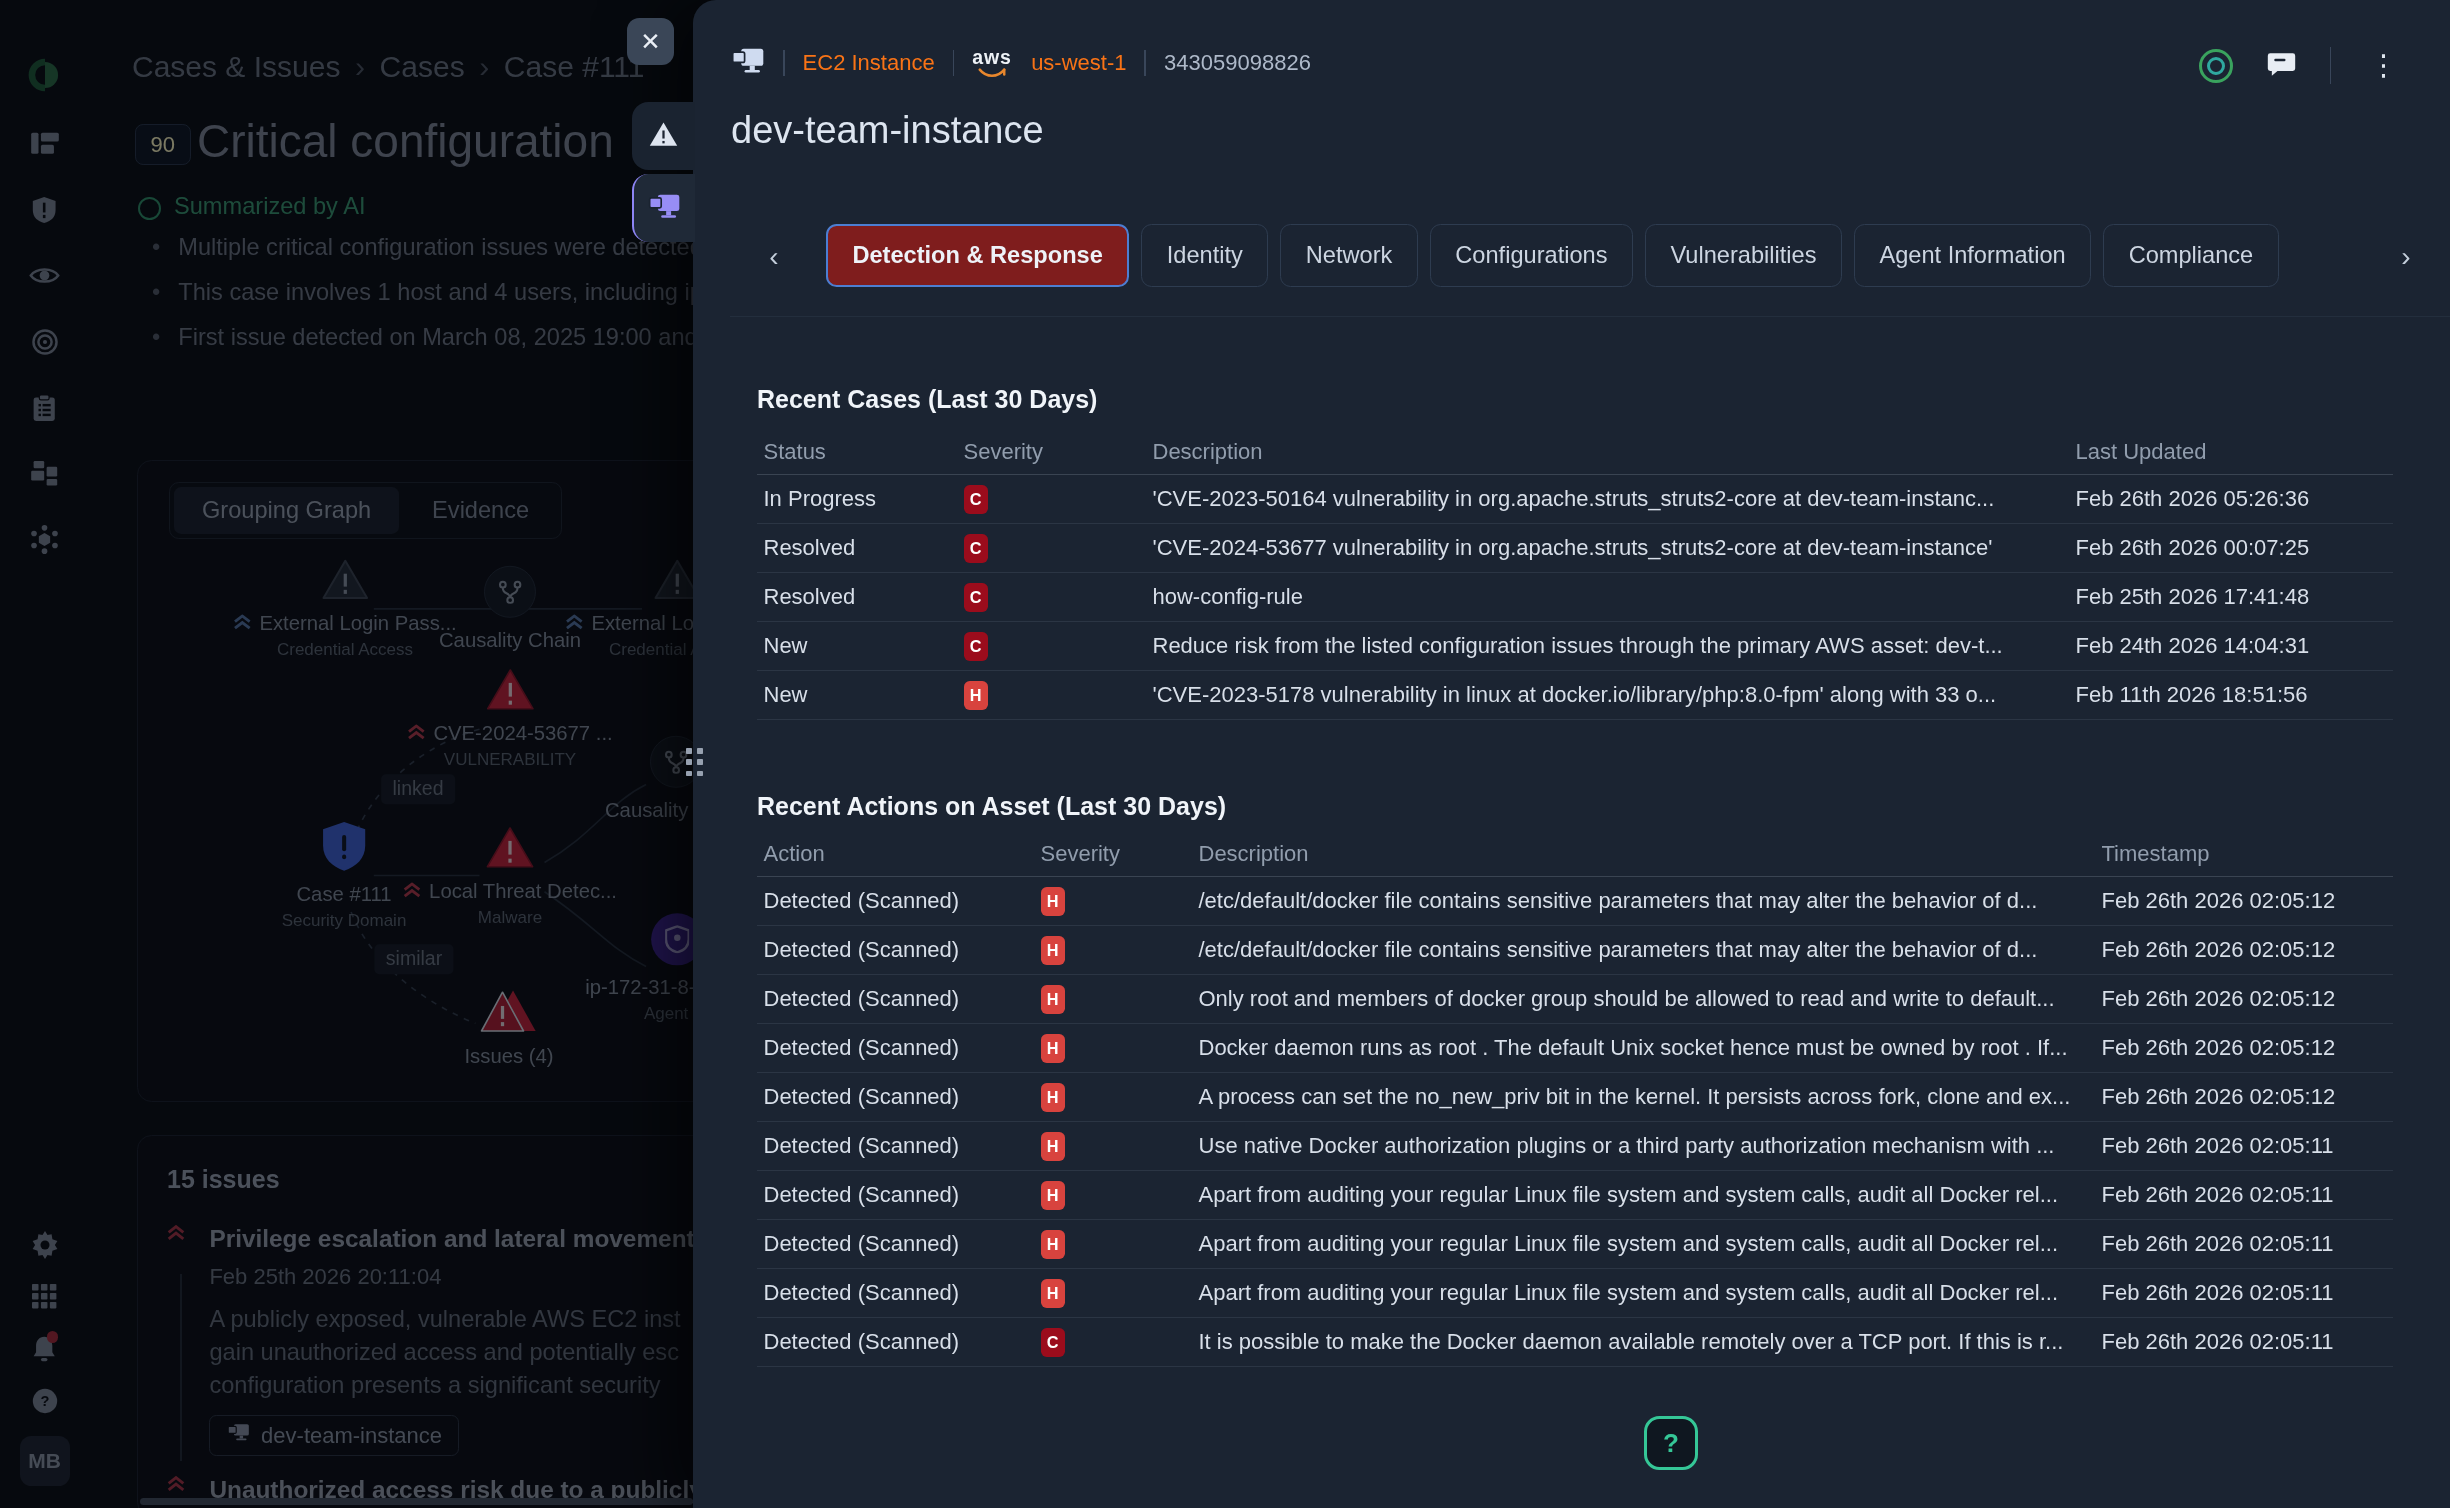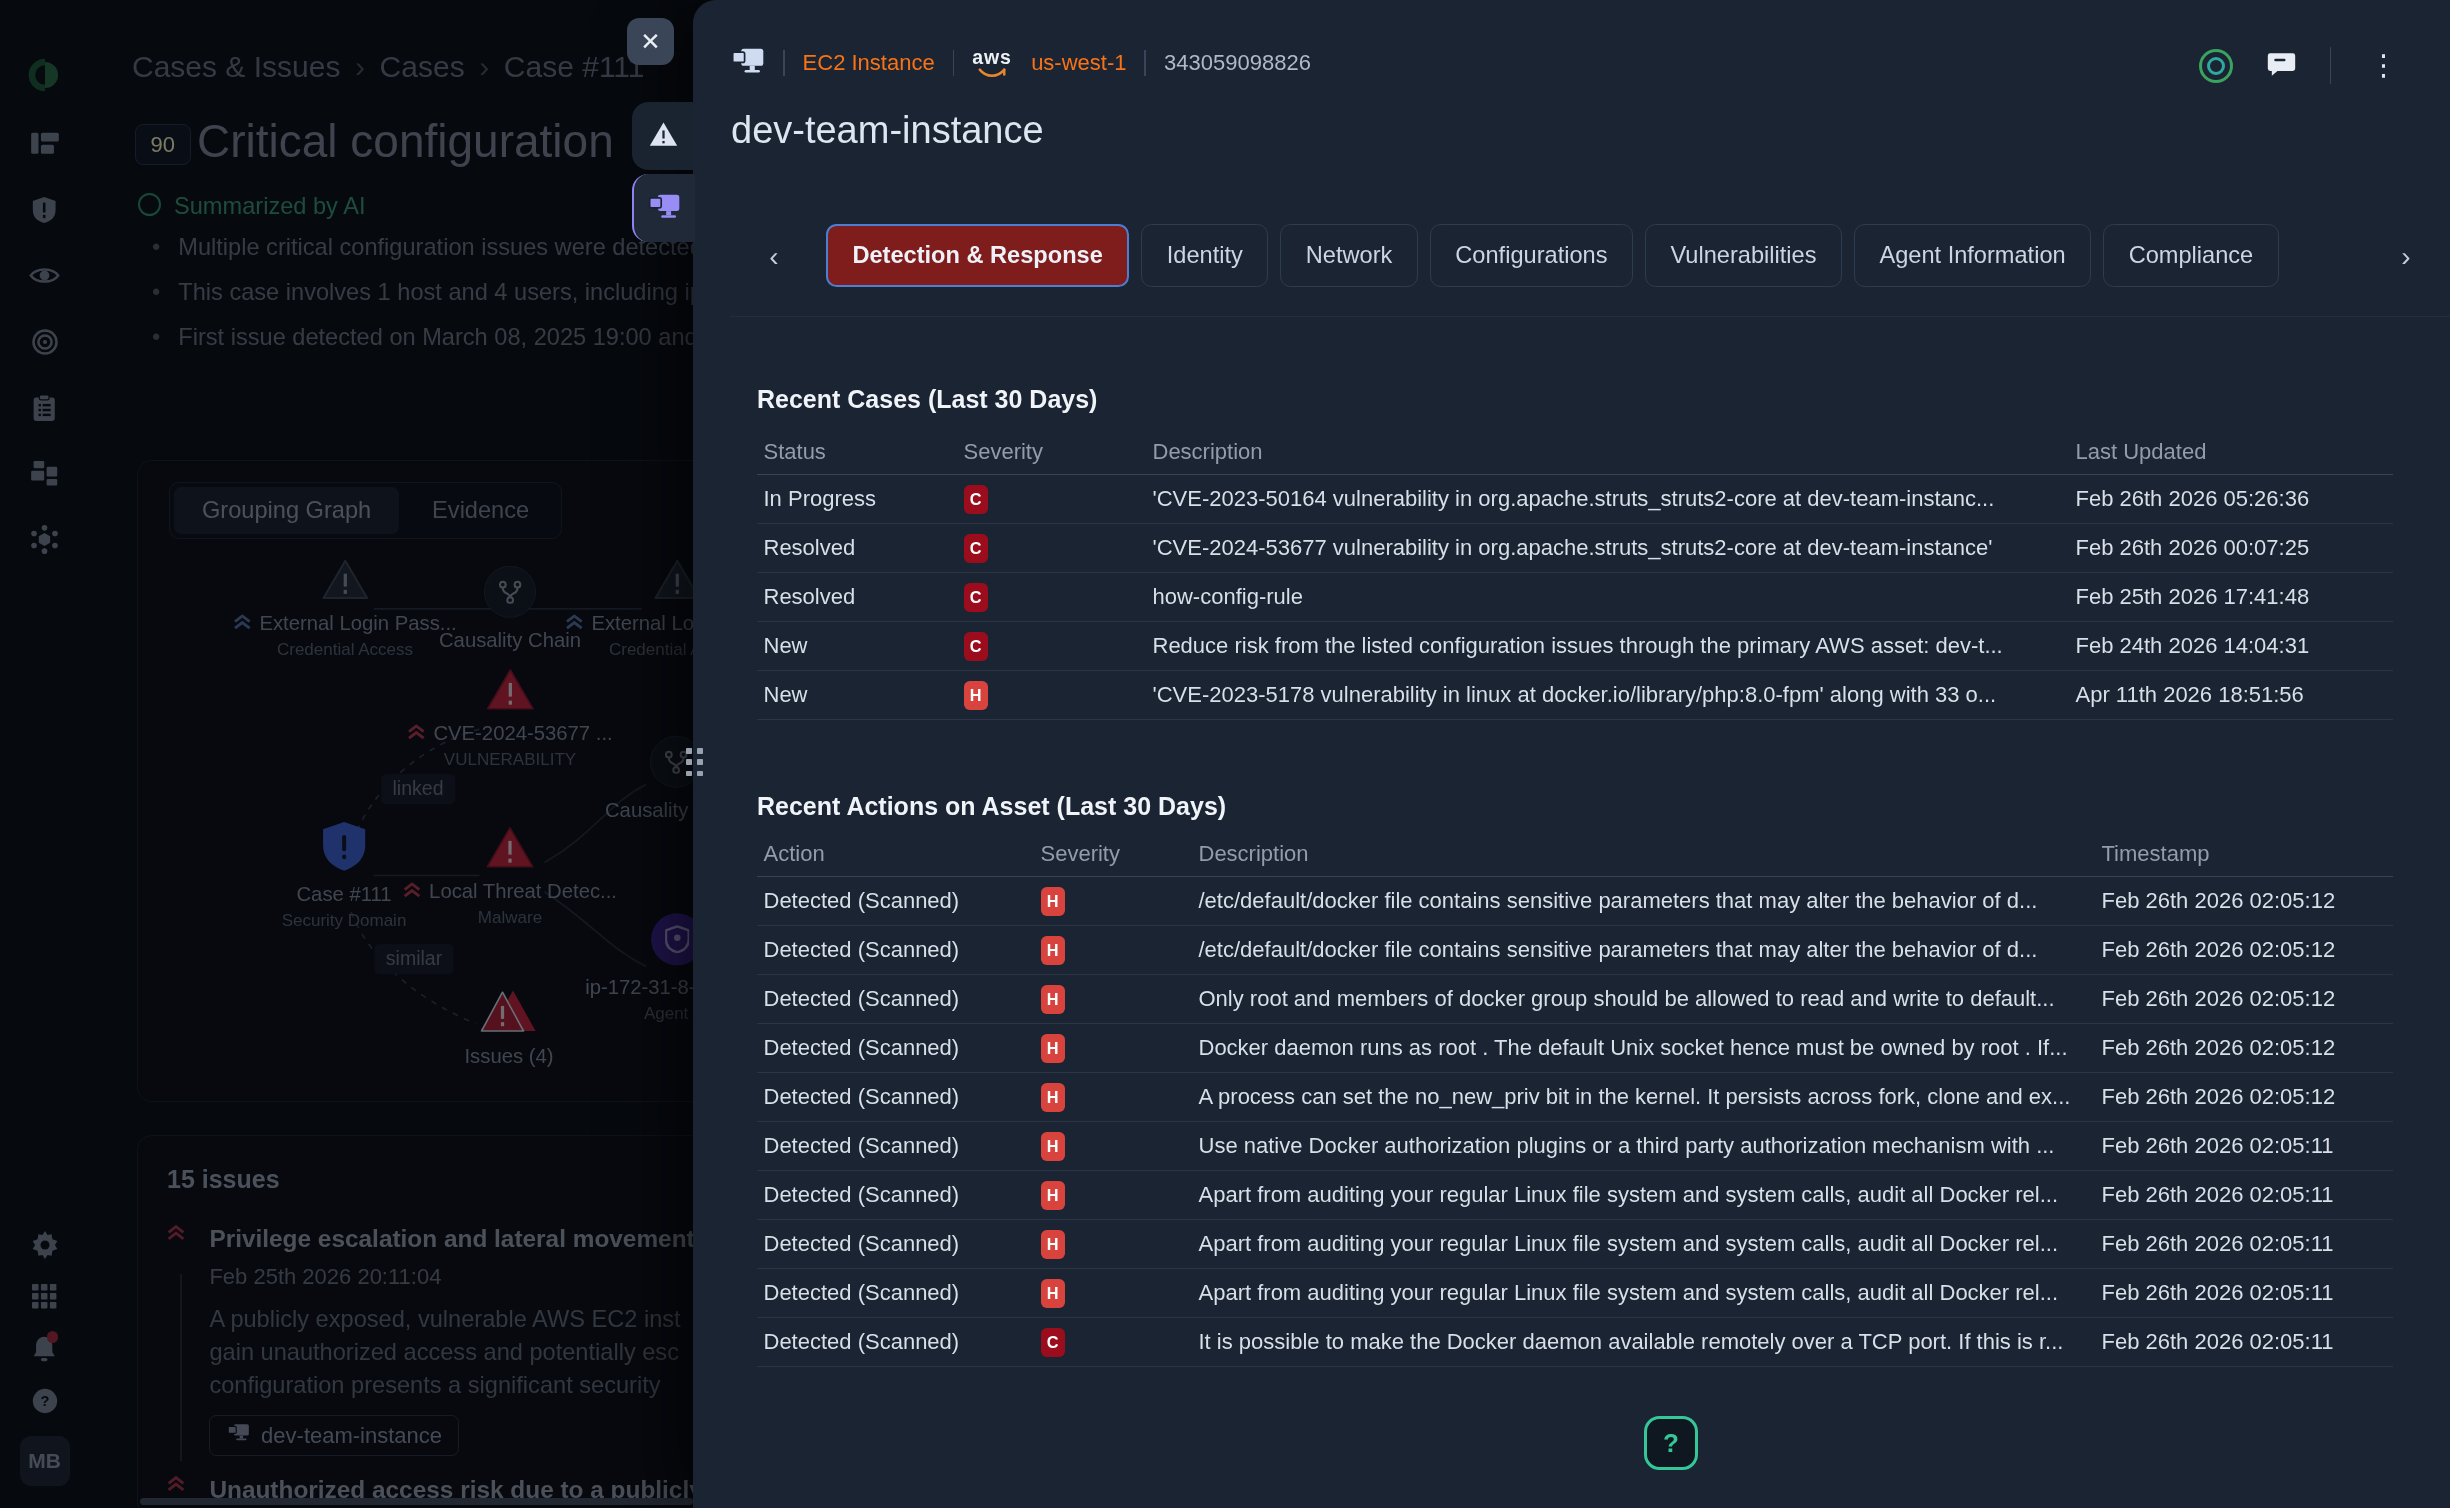--- a/index.html
+++ b/index.html
@@ -21,21 +21,21 @@
             display:flex; align-items:center; justify-content:center; font-size:21px; font-weight:700; }
 
   
   #backdrop { position:absolute; left:89px; top:0; right:0; bottom:0; background:#0a0d12; z-index:10; overflow:hidden; }
   .crumbs { position:absolute; left:43px; top:50px; display:flex; gap:14.6px; font-size:30px; color:#6a7380; }
   .crumb { cursor:pointer; }
   .crumb-sep { color:#4c5560; }
   .score-badge { position:absolute; left:46px; top:124px; padding:6.5px 14.6px; background:#0e1622;
                  border:0.8px solid #283649; border-radius:8.1px; font-size:22px; color:#fef9c3; }
   .case-title { position:absolute; left:108px; top:114px; font-size:46px; font-weight:400; color:#7d8694; white-space:nowrap; }
-  .ai-row { position:absolute; left:49px; top:193px; display:flex; align-items:flex-start; gap:13px; }
+  .ai-row { position:absolute; left:49px; top:193px; display:flex; align-items:flex-end; gap:13px; }
   .ai-ring { width:23px; height:23px; border-radius:50%; border:2.4px solid #2f9066; }
   .ai-label { font-size:23.6px; color:#3a9a70; }
   .bullets { position:absolute; left:63px; top:234px; display:flex; flex-direction:column; gap:18px; }
   .bullet { display:flex; gap:18px; font-size:23.6px; color:#6d7683; white-space:nowrap; }
   .bullet .dot { color:#525b66; }
 
   .graph-card { position:absolute; left:48px; top:460px; width:813px; height:642px;
                 border:0.8px solid #1a212c; border-radius:14.6px; background:#0b0e14; }
   .view-tabs { position:absolute; left:31px; top:21px; display:flex; gap:4.9px; padding:4px;
                border:0.8px solid #1e2631; border-radius:9.8px; background:#0c1016; }
@@ -607,21 +607,21 @@
         <div class="trow cases-grid">
           <div>New</div>
           <div><span class="sev" style="background: rgb(155, 12, 28);">C</span></div>
           <div>Reduce risk from the listed configuration issues through the primary AWS asset: dev-t...</div>
           <div>Feb 24th 2026 14:04:31</div>
         </div>
         <div class="trow cases-grid">
           <div>New</div>
           <div><span class="sev" style="background: rgb(216, 67, 62);">H</span></div>
           <div>'CVE-2023-5178 vulnerability in linux at docker.io/library/php:8.0-fpm' along with 33 o...</div>
-          <div>Apr 11th 2026 18:51:56</div>
+          <div>Feb 11th 2026 18:51:56</div>
         </div>
       </div>
 
     <h3 class="section-title" style="top:792px;">Recent Actions on Asset (Last 30 Days)</h3>
     <div class="tbl" style="top:831px;" id="actions-table">
         <div class="trow head actions-grid">
           <div>Action</div>
           <div>Severity</div>
           <div>Description</div>
           <div>Timestamp</div>

